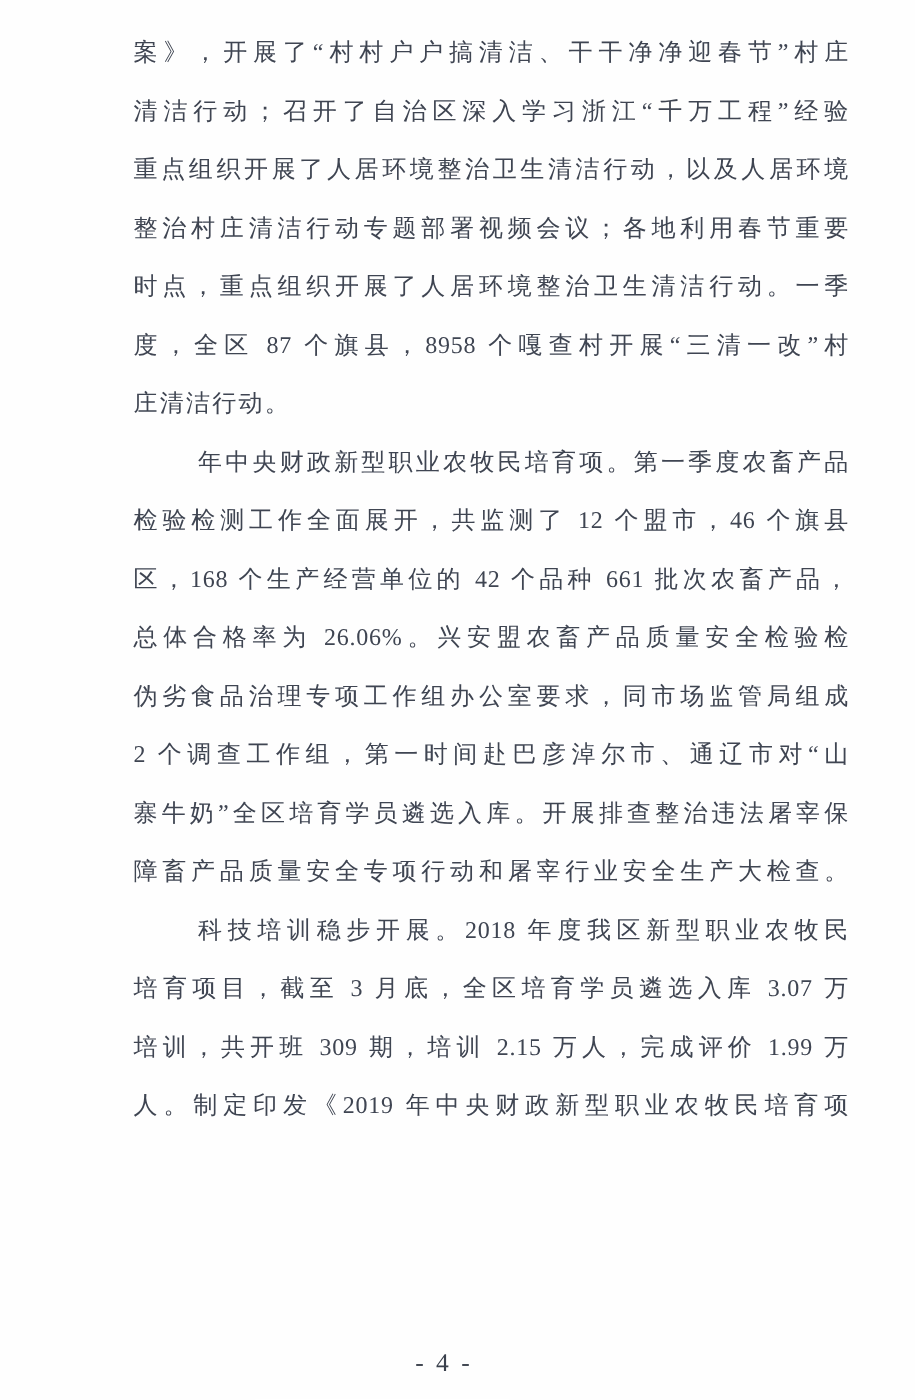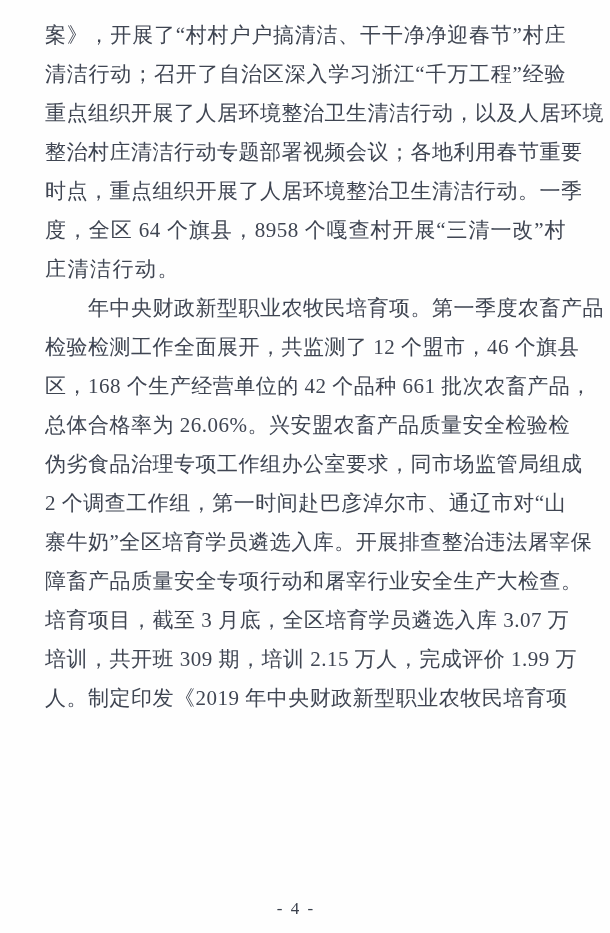--- a/index.html
+++ b/index.html
@@ -16,28 +16,29 @@
     font-family: "Liberation Serif", "DejaVu Serif", serif;
   }
   .text-block {
     position: absolute;
     top: 16px;
     left: 45px;
     right: 44px;
     color: #3f4552;
   }
   .line {
-    font-size: 21px;
+    font-size: 16px;
     line-height: 39px;
     height: 39px;
     white-space: nowrap;
     text-align: justify;
     text-align-last: justify;
     -moz-text-align-last: justify;
     letter-spacing: 0.5px;
+    margin-left: 44px;
   }
   
   .line.nj {
     text-align: right;
     text-align-last: left;
     -moz-text-align-last: left;
     letter-spacing: 1.5px;
   }
   .line.indent {
     text-indent: 43px;
@@ -56,28 +57,29 @@
 </head>
 <body>
 
 <div class="page">
   <div class="text-block">
     <div class="line">案》，开展了“村村户户搞清洁、干干净净迎春节”村庄</div>
     <div class="line">清洁行动；召开了自治区深入学习浙江“千万工程”经验</div>
     <div class="line">重点组织开展了人居环境整治卫生清洁行动，以及人居环境</div>
     <div class="line">整治村庄清洁行动专题部署视频会议；各地利用春节重要</div>
     <div class="line">时点，重点组织开展了人居环境整治卫生清洁行动。一季</div>
-    <div class="line">度，全区 64 个旗县，8958 个嘎查村开展“三清一改”村</div>
+    <div class="line">度，全区 87 个旗县，8958 个嘎查村开展“三清一改”村</div>
     <div class="line nj">庄清洁行动。</div>
     <div class="line indent">年中央财政新型职业农牧民培育项。第一季度农畜产品</div>
     <div class="line">检验检测工作全面展开，共监测了 12 个盟市，46 个旗县</div>
     <div class="line">区，168 个生产经营单位的 42 个品种 661 批次农畜产品，</div>
     <div class="line">总体合格率为 26.06%。兴安盟农畜产品质量安全检验检</div>
     <div class="line">伪劣食品治理专项工作组办公室要求，同市场监管局组成</div>
     <div class="line">2 个调查工作组，第一时间赴巴彦淖尔市、通辽市对“山</div>
     <div class="line">寨牛奶”全区培育学员遴选入库。开展排查整治违法屠宰保</div>
     <div class="line">障畜产品质量安全专项行动和屠宰行业安全生产大检查。</div>
+    <div class="line indent">科技培训稳步开展。2018 年度我区新型职业农牧民</div>
     <div class="line">培育项目，截至 3 月底，全区培育学员遴选入库 3.07 万</div>
     <div class="line">培训，共开班 309 期，培训 2.15 万人，完成评价 1.99 万</div>
     <div class="line">人。制定印发《2019 年中央财政新型职业农牧民培育项</div>
   </div>
   <div class="footer">- 4 -</div>
 </div>
 
 </body></html>

